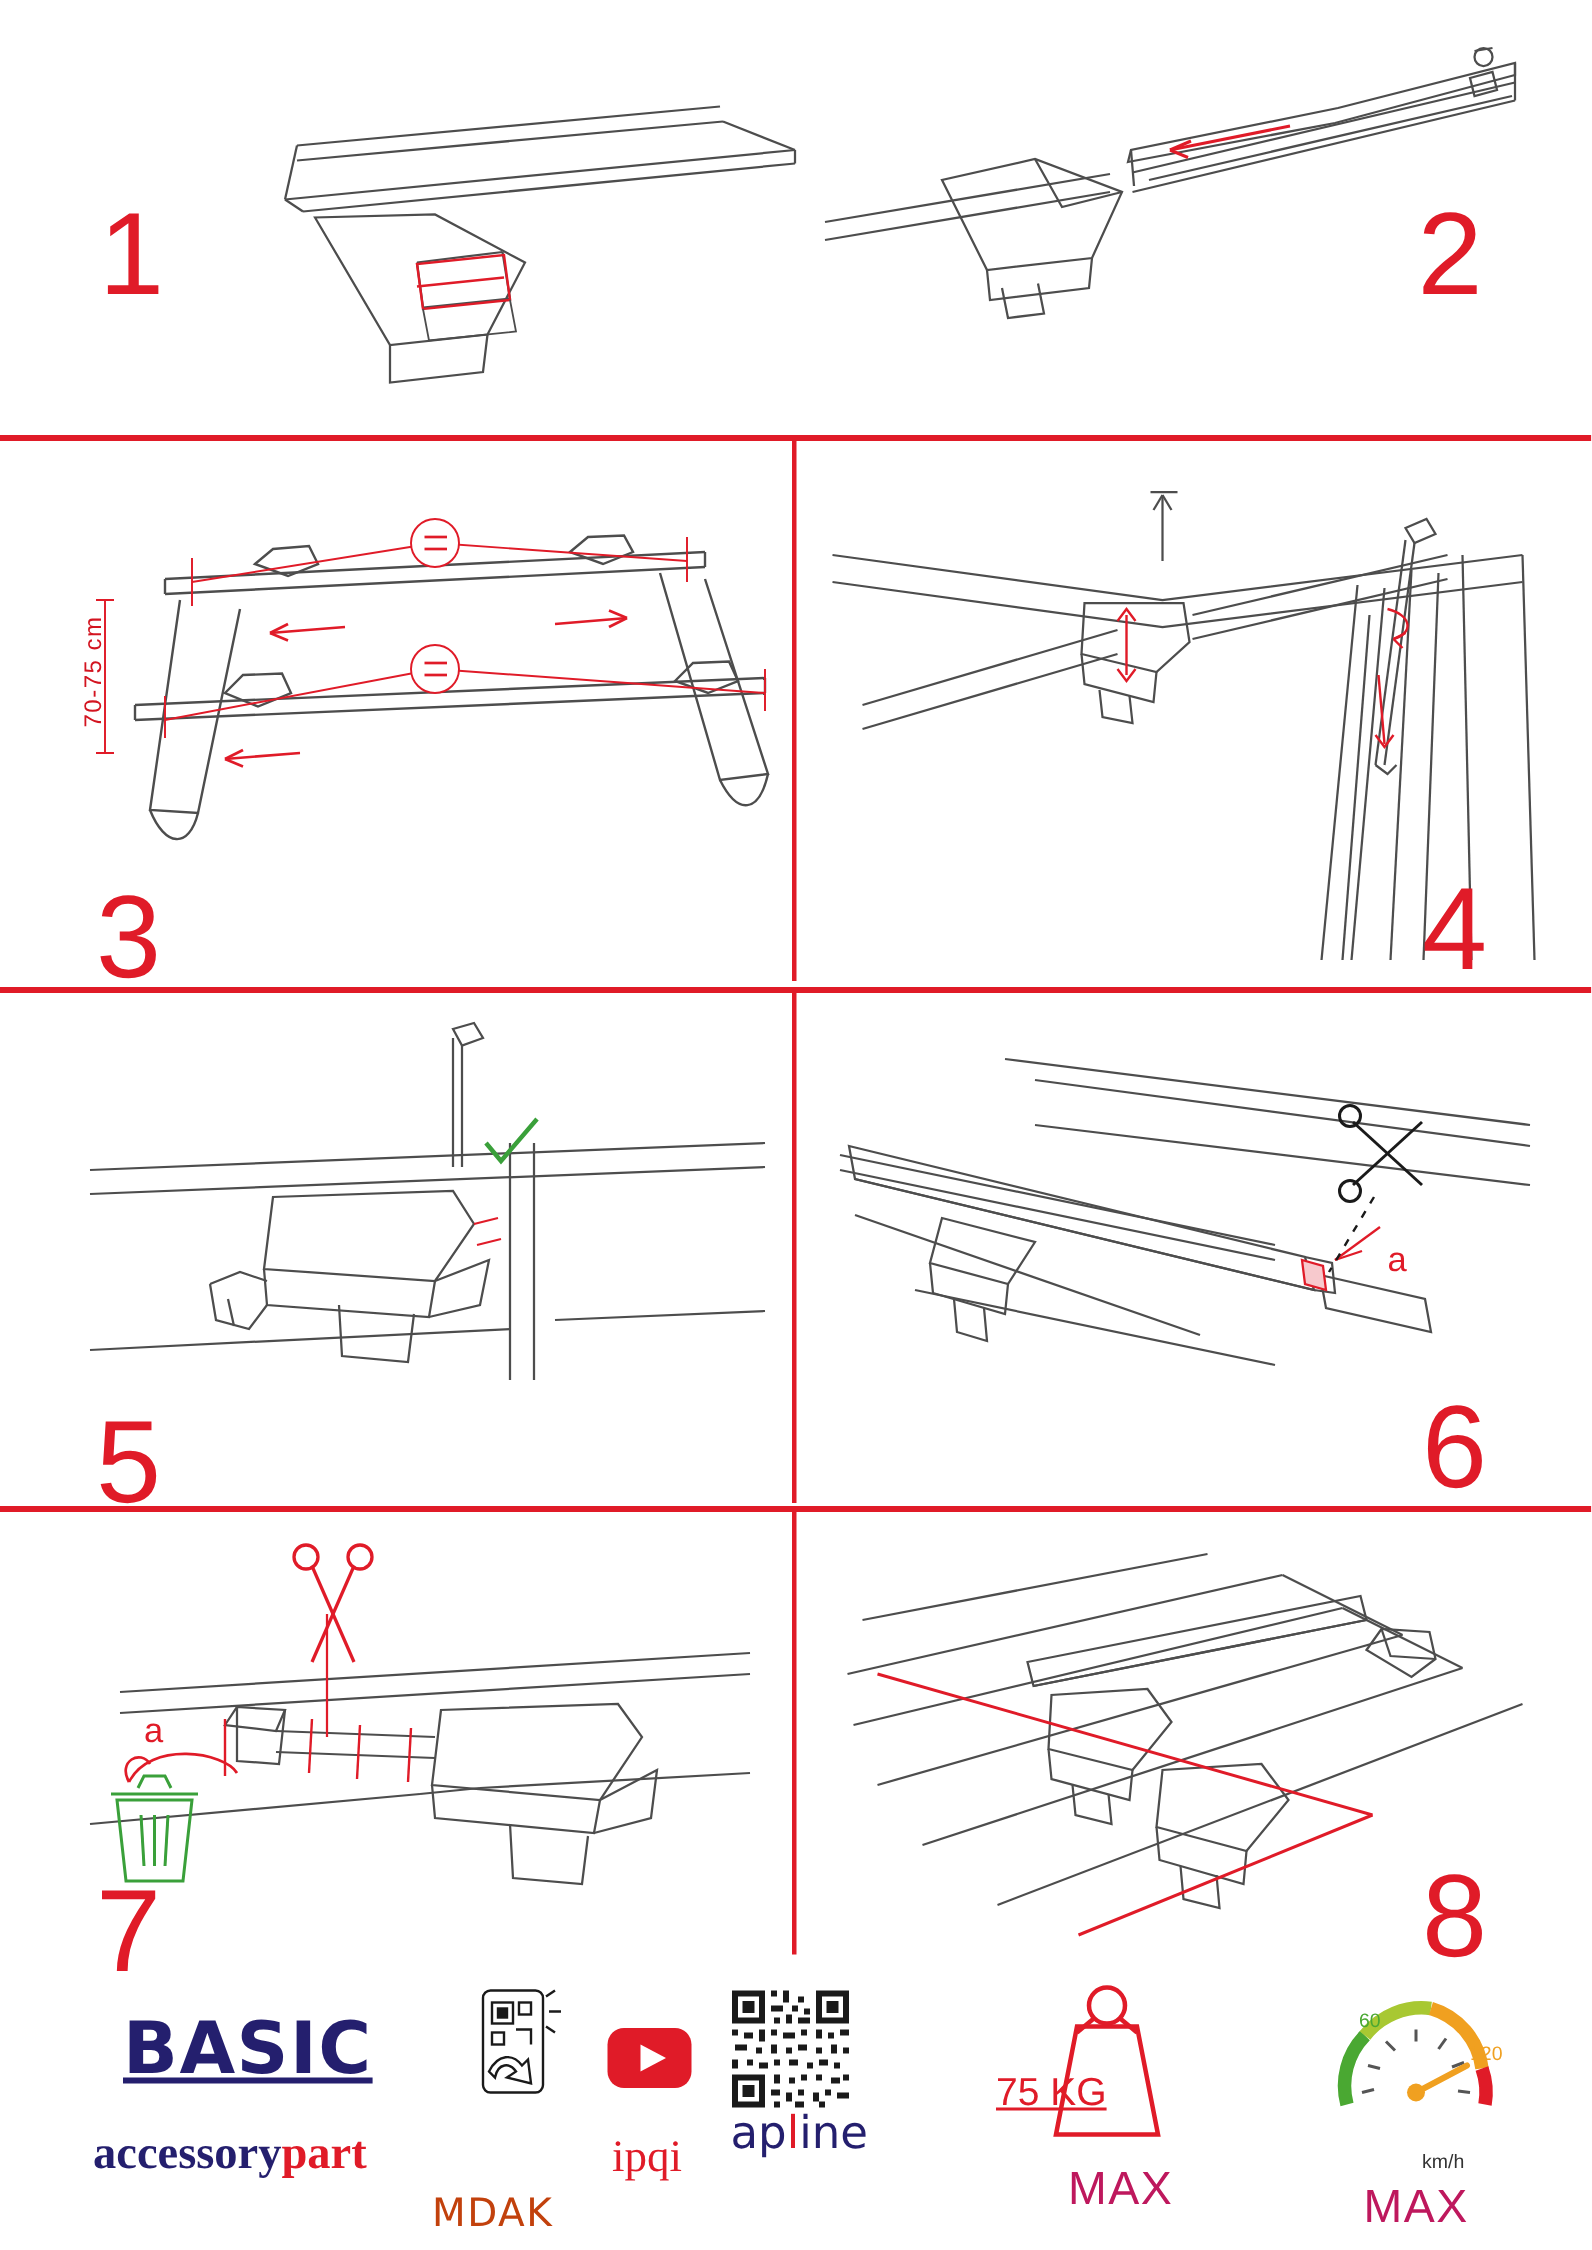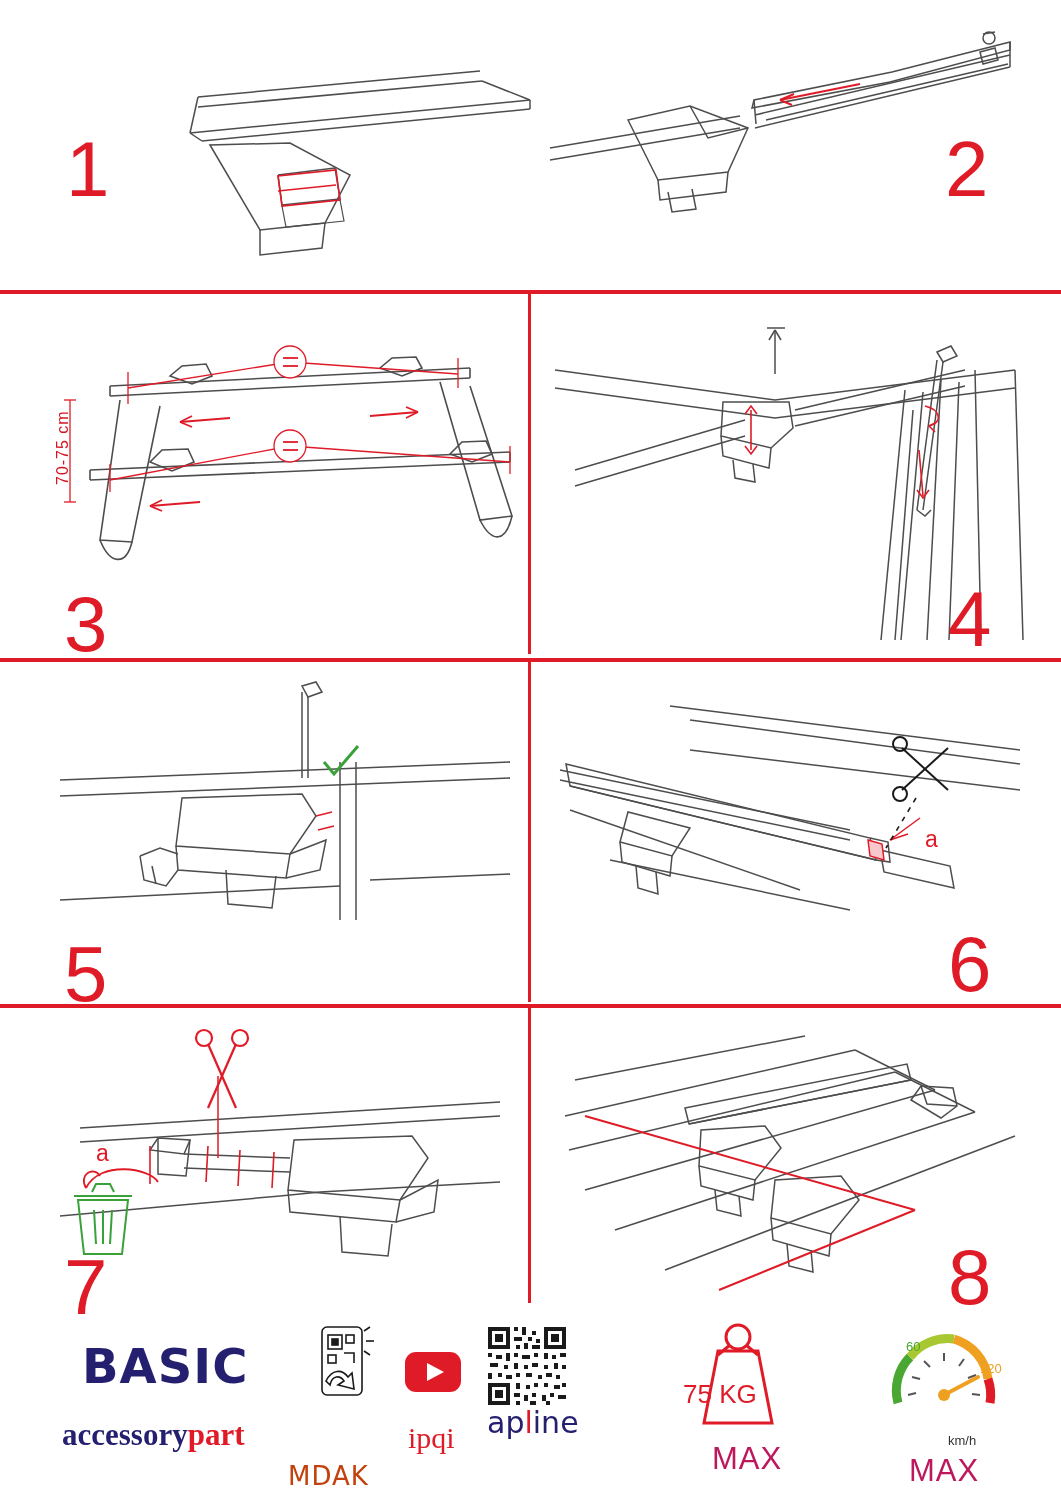--- a/index.html
+++ b/index.html
@@ -48,20 +48,21 @@
     width: 1061px; height: 195px;
   }
   .brand-basic {
     position: absolute;
     left: 82px; top: 33px;
     font-family: "DejaVu Sans", sans-serif;
     font-size: 48px;
     font-weight: bold;
     letter-spacing: 1px;
     color: #241f6e;
+    text-decoration: underline;
   }
   .brand-accessory {
     position: absolute;
     left: 62px; top: 112px;
     font-family: Liberation Serif, serif;
     font-size: 31px;
     font-weight: bold;
     letter-spacing: 0px;
     color: #241f6e;
   }
@@ -577,21 +578,21 @@
     <div class="panel" style="left:678px; top:10px;">
       <svg width="120" height="120" viewBox="0 0 120 120">
         <g fill="none" stroke="#e01b28" stroke-width="3">
           <path d="M26 108 L40 36 L80 36 L94 108 Z"></path>
           <circle cx="60" cy="22" r="12"></circle>
           <path d="M52 30 L40 40"></path>
             <path d="M68 30 L80 40"></path>
         </g>
       </svg>
     </div>
-    <div class="weightlabel" style="left:683px; top:74px;">75 KG</div>
+    <div class="weightlabel" style="left:664px; top:74px;text-decoration:underline;">75 KG</div>
     <div class="maxlabel" style="left:712px; top:136px;">MAX</div>
 
     <div class="panel" style="left:880px; top:12px;">
       <svg width="130" height="116" viewBox="0 0 130 116">
         <g fill="none" stroke-width="9" stroke-linecap="butt">
           <path d="M18 86 A 48 48 0 0 1 30 40" stroke="#4aa832"></path>
           <path d="M30 40 A 48 48 0 0 1 74 22" stroke="#a8c832"></path>
           <path d="M74 22 A 48 48 0 0 1 108 62" stroke="#f0a020"></path>
           <path d="M108 62 A 48 48 0 0 1 110 86" stroke="#e01b28"></path>
         </g>

